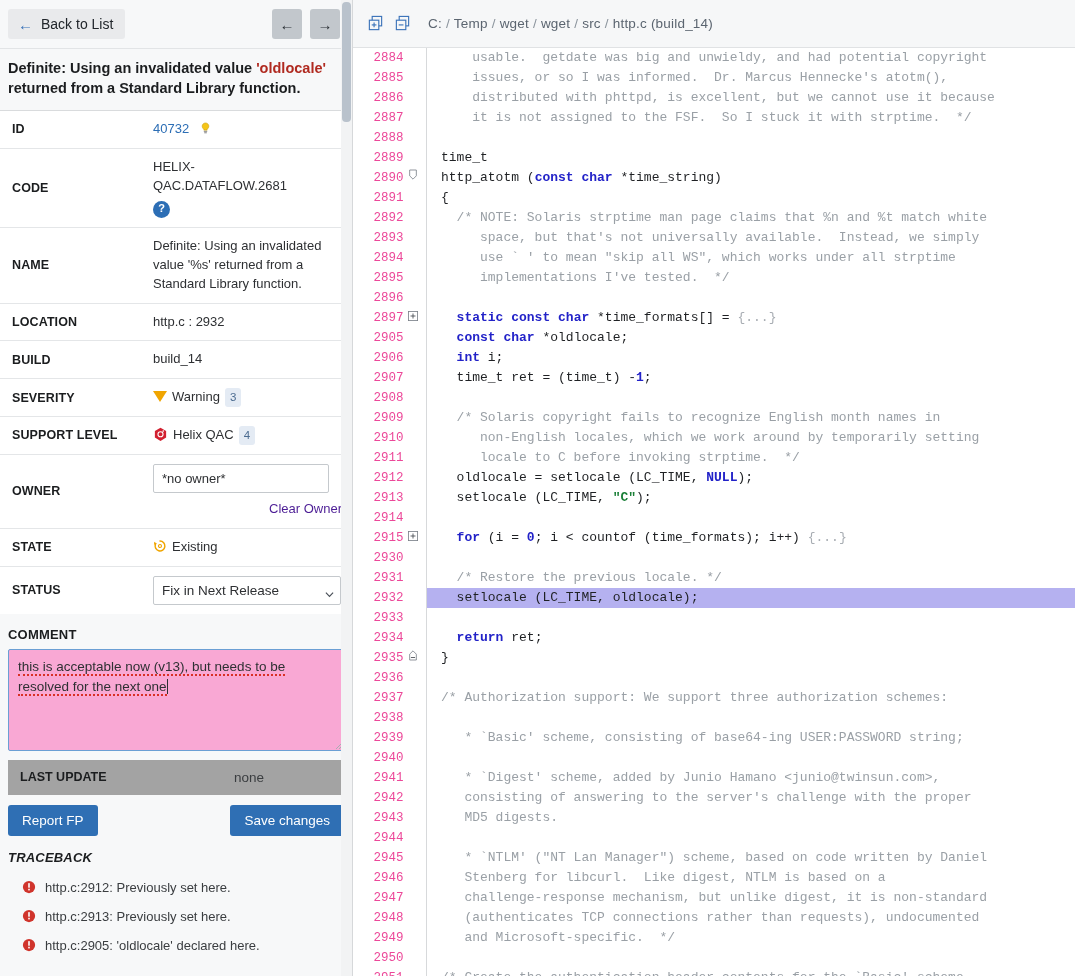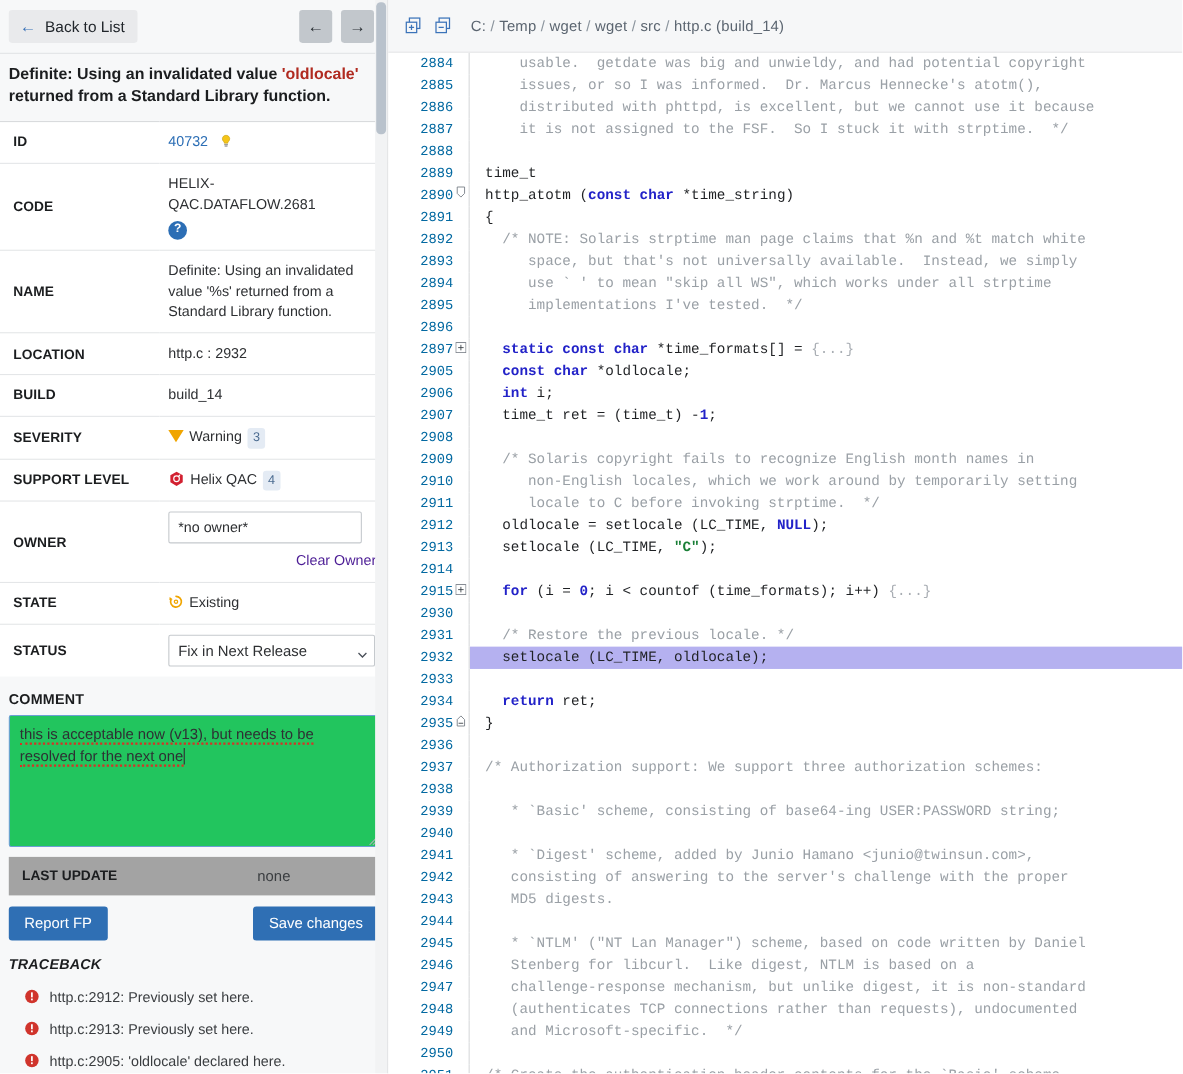--- a/index.html
+++ b/index.html
@@ -127,23 +127,23 @@
     width: 8px; height: 8px; pointer-events: none;
   }
 
   .section-head {
     padding: 13px 12px 7px 8px;
     font-size: 13px; font-weight: bold; letter-spacing: .2px;
     color: #1b1d1f; text-transform: uppercase;
   }
   .comment-wrap { padding: 0 8px; }
   .comment-box {
-    width: 340px; height: 120px;
+    width: 340px; height: 102px;
     border: 1px solid #6b9fd4; border-radius: 2px;
-    background: #22c55e; padding: 7px 9px;
+    background: #f9a8d4; padding: 7px 9px;
     font-size: 13.5px; line-height: 1.5; color: #2e3033;
     font-family: "Liberation Sans", sans-serif;
     position: relative; overflow: hidden;
     resize: none;
   }
   .sp { border-bottom: 2px dotted #d93025; padding-bottom: 0px; }
   .caret {
     display: inline-block; width: 1px; height: 15px; background: #2e3033;
     vertical-align: -3px;
   }
@@ -196,22 +196,22 @@
 
   .code-area {
     flex: 1 1 auto; position: relative; overflow: hidden;
     font-family: "Liberation Mono", monospace; font-size: 13px;
     background: #fff;
   }
   .code-line { display: flex; height: 20px; line-height: 20px; white-space: pre; }
   .code-line.hl .code-text { background: #b5b1f0; }
   .code-line.hl { background: linear-gradient(to right, transparent 0, transparent 74px, #b5b1f0 74px); }
   .gutter {
-    flex: 0 0 74px; width: 74px; text-align: right;
-    padding-left: 12px; color: #0369a1; background: #fff;
+    flex: 0 0 74px; width: 74px; text-align: center;
+    padding-left: 12px; color: #ec4899; background: #fff;
     border-right: 1px solid #d7d9db; position: relative;
     font-size: 12.5px;
   }
   .gnum { display: inline-block; width: 34px; }
   .fold { display: inline-block; width: 14px; text-align: center; color: #6a7079; font-size: 11px; }
   .code-text { flex: 1 1 auto; padding-left: 14px; color: #1f2124; }
   .cmt { color: #9aa0a6; }
   .kw  { color: #2222c8; font-weight: bold; }
   .str { color: #1a7f37; font-weight: bold; }
   .num { color: #2222c8; font-weight: bold; }

